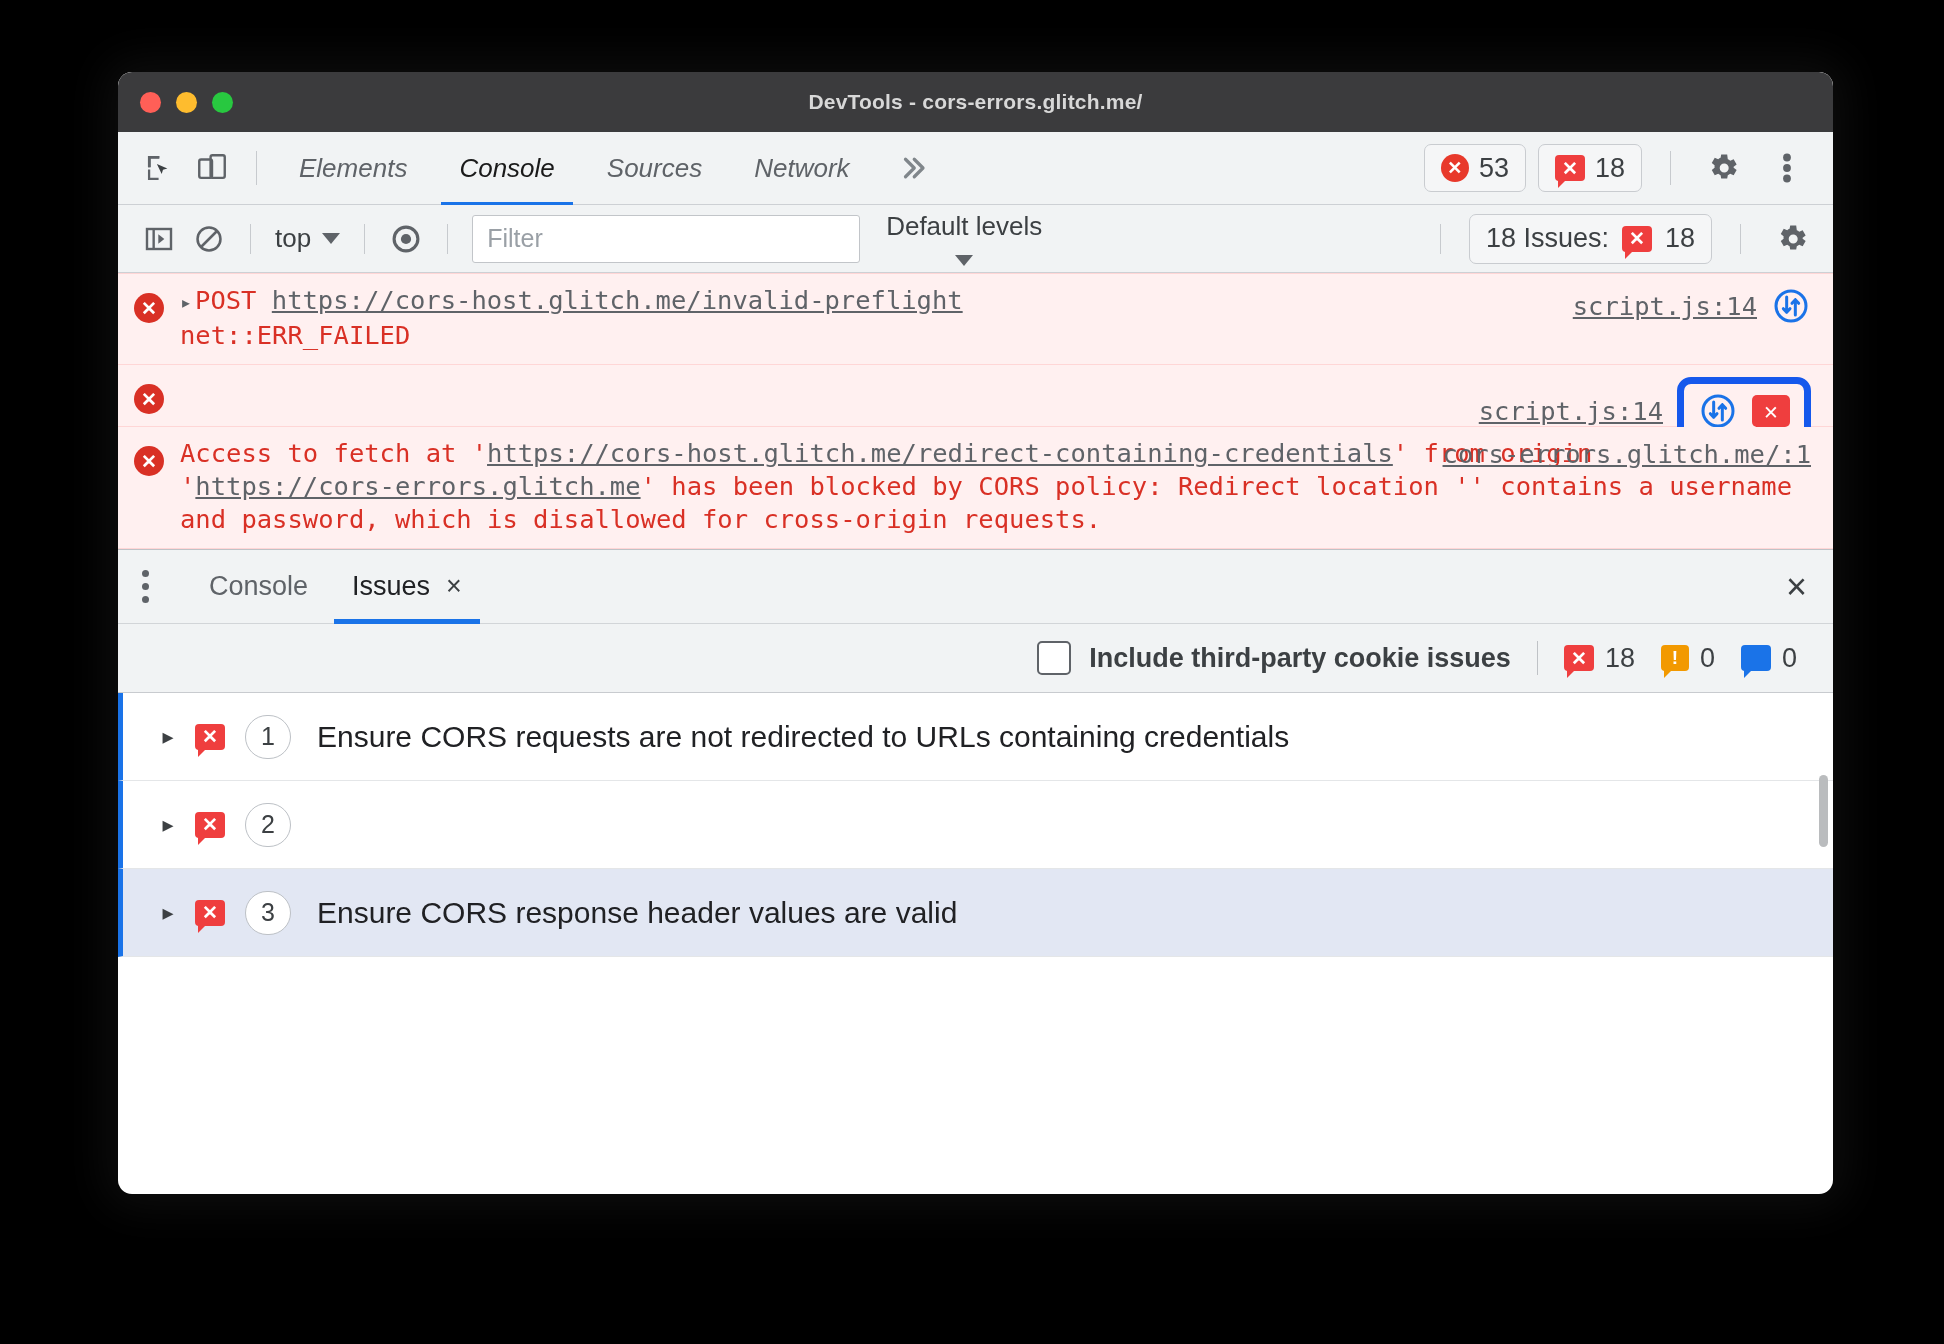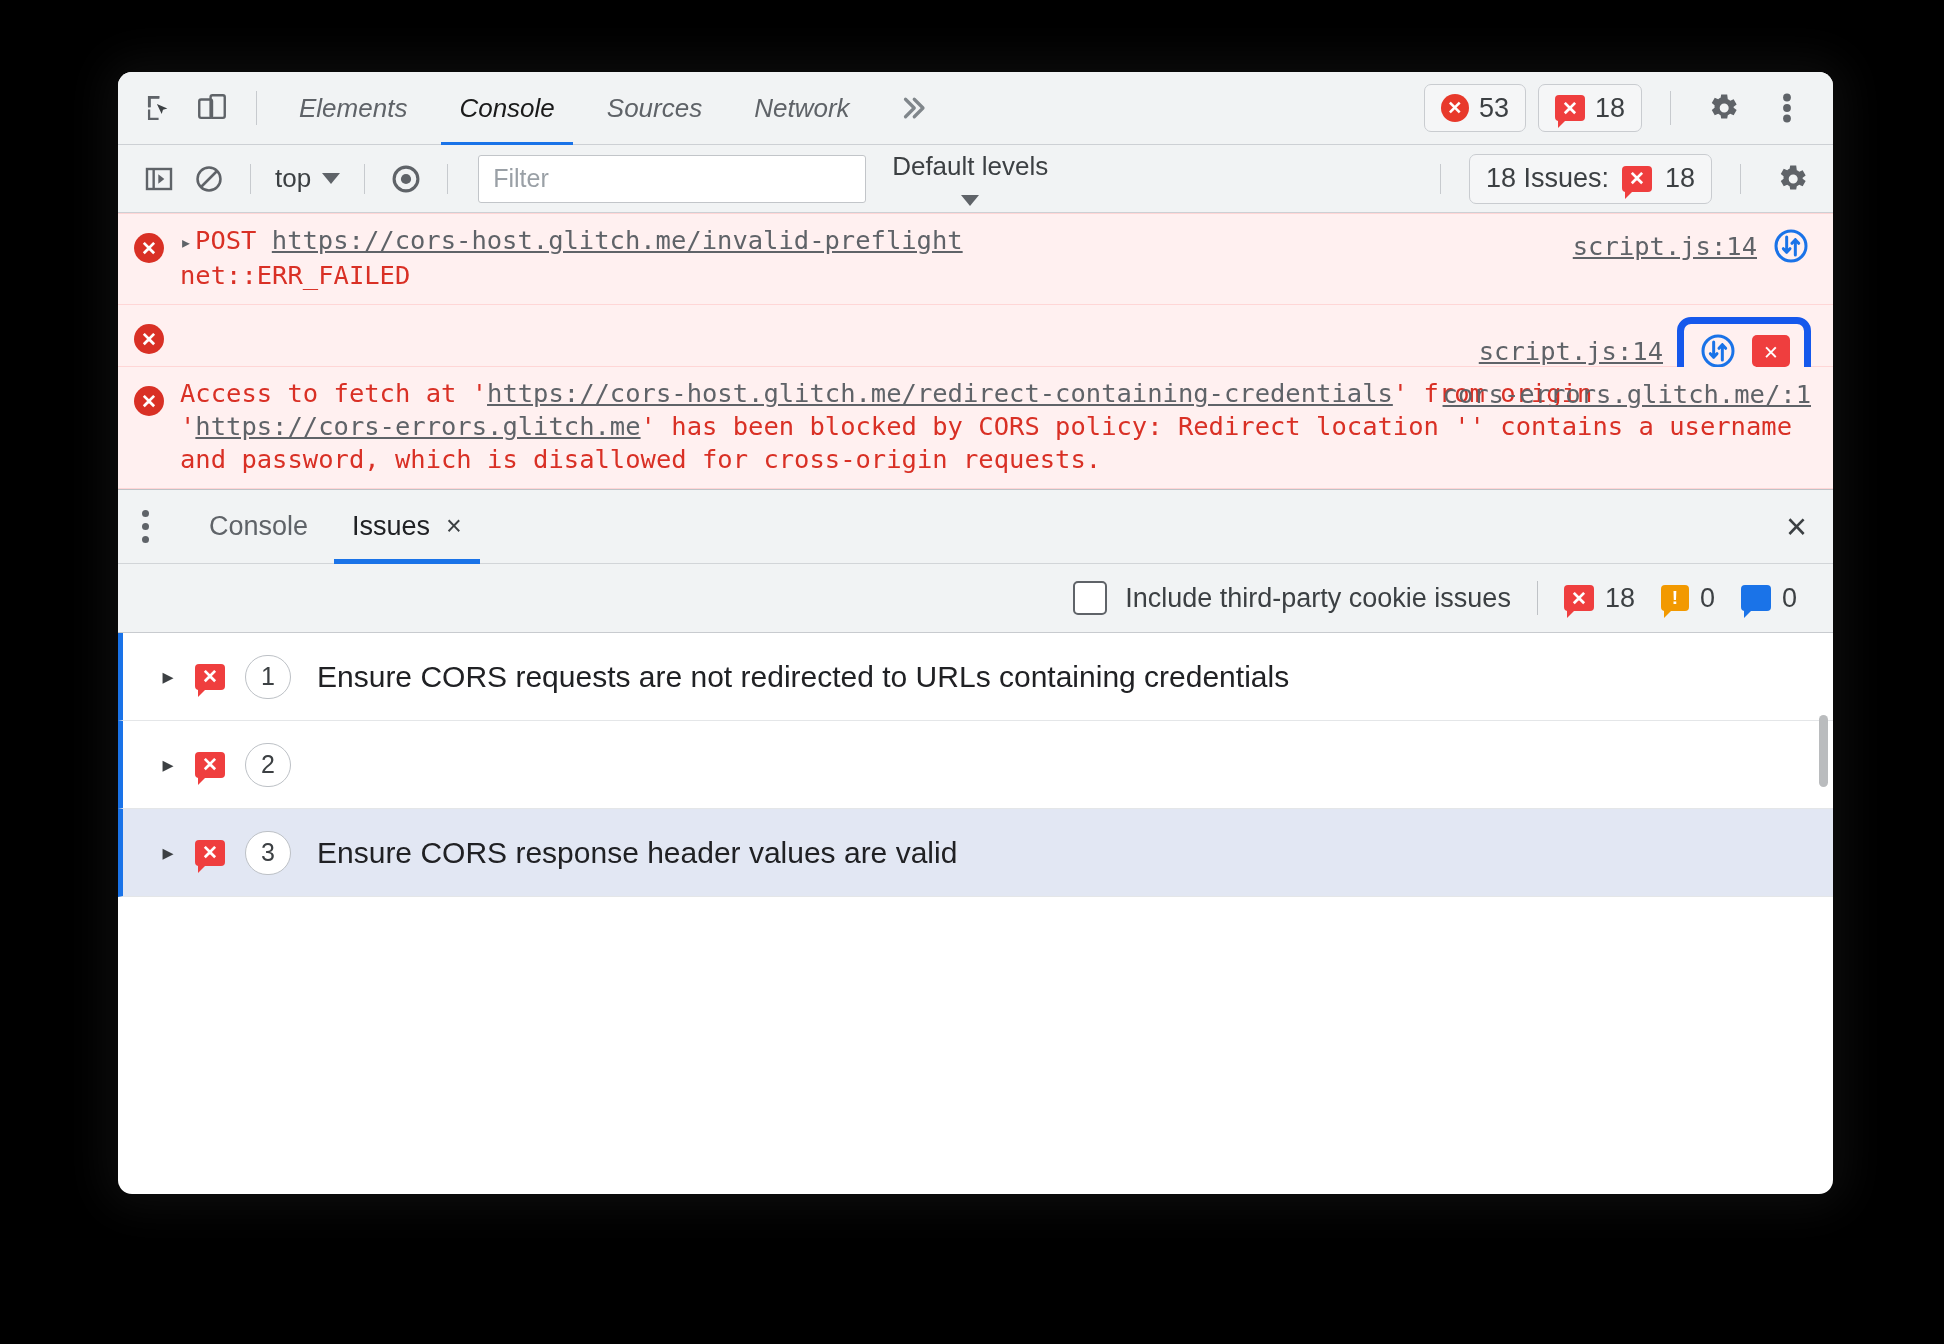--- a/index.html
+++ b/index.html
@@ -62,21 +62,21 @@
   }
   .cbtn{width:46px;height:46px;display:flex;align-items:center;justify-content:center;}
   .tsep{width:1px;height:30px;background:#c7cace;margin:0 14px;}
   .ctx{
     display:flex;align-items:center;gap:11px;font-size:26px;color:#3c4043;padding:0 6px;
   }
   .caret{width:0;height:0;border-left:9px solid transparent;border-right:9px solid transparent;border-top:11px solid #5f6368;}
   .filter{
     width:388px;height:48px;background:#fff;border:1px solid #c2c5c9;border-radius:3px;
     display:flex;align-items:center;padding:0 14px;box-sizing:border-box;
-    font-size:25px;color:#9aa0a6;margin-left:12px;
+    font-size:25px;color:#9aa0a6;margin-left:6px;
   }
   .levels{display:flex;align-items:center;gap:13px;font-size:26px;color:#3c4043;margin-left:22px;flex-direction:column;}
   .ctool-right{margin-left:auto;display:flex;align-items:center;gap:14px;}
   .issues-pill{
     display:flex;align-items:center;gap:13px;height:48px;padding:0 16px;
     border:1px solid #c9ccd0;border-radius:7px;background:#f5f6f7;
     font-size:27px;color:#3c4043;white-space:nowrap;
   }
 
   
@@ -150,21 +150,21 @@
   .dtab.active::after{
     content:"";position:absolute;left:4px;right:4px;bottom:0;height:5px;background:#1a73e8;
   }
   .dtab .x{font-size:27px;color:#3c4043;}
   .drawer-close{margin-left:auto;margin-right:26px;font-size:36px;color:#3c4043;line-height:1;}
 
   .issues-filterbar{
     height:70px;background:#f1f3f4;border-top:1px solid #d2d5d8;border-bottom:1px solid #c8cbcf;
     display:flex;align-items:center;justify-content:flex-end;padding-right:36px;box-sizing:border-box;gap:0;
   }
-  .chk-row{display:flex;align-items:center;gap:18px;font-size:27px;color:#3c4043;}
+  .chk-row{display:flex;align-items:center;gap:18px;font-size:27px;color:#3c4043;font-weight:bold;}
   .chk{width:30px;height:30px;border:2px solid #5f6368;border-radius:5px;background:#fff;}
   .fsep{width:1px;height:34px;background:#bfc2c6;margin:0 26px;}
   .cnt{display:flex;align-items:center;gap:11px;font-size:27px;color:#3c4043;}
   .warn-badge{
     width:28px;height:26px;background:#f29900;border-radius:4px;position:relative;
     display:flex;align-items:center;justify-content:center;color:#fff;font-size:19px;font-weight:bold;
   }
   .warn-badge::after{content:"";position:absolute;left:3px;bottom:-7px;border-left:8px solid #f29900;border-bottom:8px solid transparent;}
   .info-badge{
     width:30px;height:26px;background:#1a73e8;border-radius:4px;position:relative;
@@ -186,20 +186,28 @@
   }
   .ir-text{margin-left:26px;font-size:30px;color:#202124;}
   .iscroll{position:absolute;right:5px;width:9px;border-radius:5px;background:#babcbe;}
 </style>
 </head>
 <body>
 
 <div class="stage">
 <div class="window">
 
+  <div class="titlebar">
+    <div class="traffic">
+      <span class="dot red"></span>
+      <span class="dot yellow"></span>
+      <span class="dot green"></span>
+    </div>
+    <div class="title">DevTools - cors-errors.glitch.me/</div>
+  </div>
 
   <div class="tabstrip">
     <div class="tb-icon">
       <svg width="34" height="34" viewBox="0 0 24 24">
             <path d="M4 4h7v2H6v5H4V4z" fill="none"></path>
             <path d="M4.5 3.5h7v2h-6v6h-2v-8z" fill="#5f6368"></path>
             <path d="M4.5 20.5h-1v-6h2v5h5v2h-6z" fill="#5f6368" opacity="0"></path>
             <path d="M3.5 3.5h8v1.6H5.1v6.4H3.5z" fill="#5f6368"></path>
             <path d="M3.5 20.5V13h1.6v5.9H11v1.6H3.5z" fill="#5f6368"></path>
             <path d="M9.8 9.2l7.4 3.1-3.1.9-.9 3.1z" fill="#3c4043"></path>

